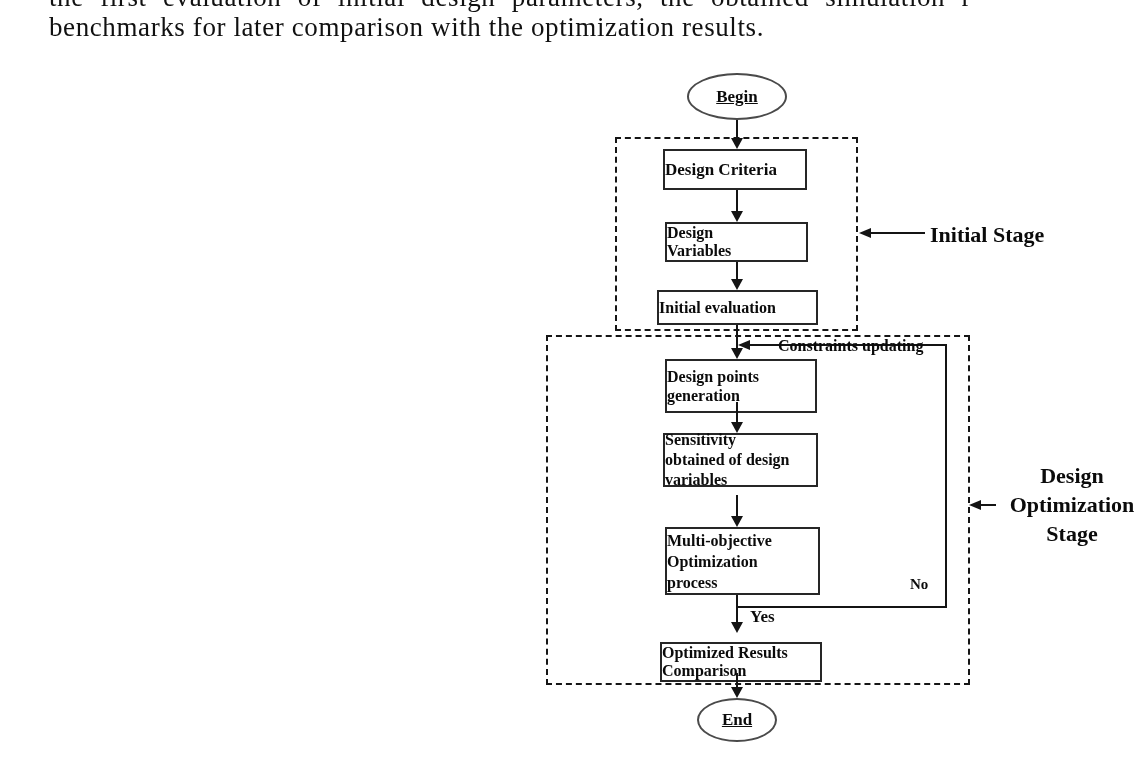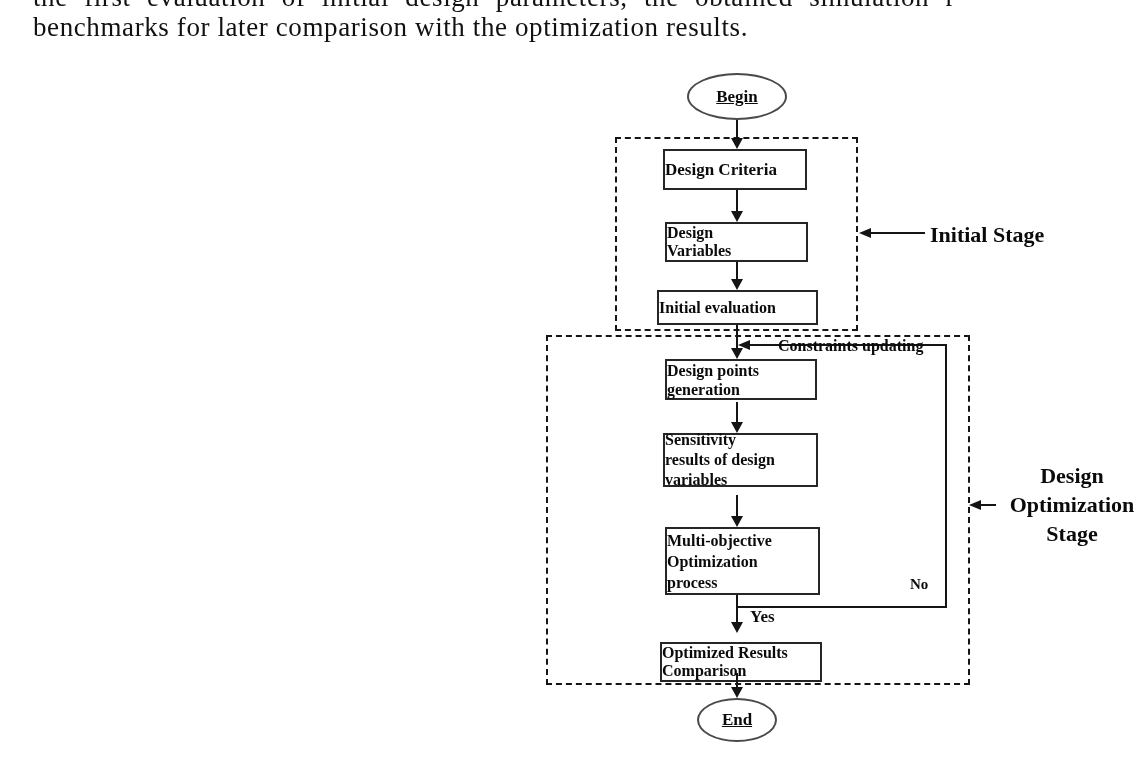--- a/index.html
+++ b/index.html
@@ -10,20 +10,21 @@
     overflow:hidden;
     font-family:"Liberation Serif", serif;
     color:#0b0b0b;
   }
   .para{
     position:absolute;
     white-space:nowrap;
     font-size:27px;
     letter-spacing:0.6px;
     color:#111;
+    margin-left:16px;
   }
   .node-box{
     position:absolute;
     border:2px solid #262626;
     background:#ffffff;
     display:flex;
     flex-direction:column;
     align-items:flex-start;
     justify-content:center;
     text-align:center;
@@ -120,31 +121,31 @@
 
   <div class="vline" style="left:736px;top:325px;height:25px;"></div>
   <div class="arrow-down" style="left:731px;top:348px;"></div>
 
   <div class="arrow-left" style="left:738px;top:340px;"></div>
   <div class="hline" style="left:750px;top:344px;width:196px;"></div>
   <div class="vline" style="left:945px;top:344px;height:264px;"></div>
   <div class="hline" style="left:737px;top:606px;width:210px;"></div>
   <div class="edge-label" style="left:778px;top:337px;font-size:16px;">Constraints updating</div>
 
-  <div class="node-box" style="left:665px;top:359px;width:152px;height:41px;line-height:19px;">
+  <div class="node-box" style="left:665px;top:359px;width:152px;height:54px;line-height:19px;">
     <span>Design points</span>
     <span>generation</span>
   </div>
 
   <div class="vline" style="left:736px;top:402px;height:22px;"></div>
   <div class="arrow-down" style="left:731px;top:422px;"></div>
 
   <div class="node-box" style="left:663px;top:433px;width:155px;height:54px;">
     <span>Sensitivity</span>
-    <span>results of design</span>
+    <span>obtained of design</span>
     <span>variables</span>
   </div>
 
   <div class="arrow-left" style="left:969px;top:500px;"></div>
   <div class="hline" style="left:981px;top:504px;width:15px;"></div>
   <div class="stage-label" style="left:993px;top:461px;width:158px;text-align:center;">
     <div>Design</div>
     <div>Optimization</div>
     <div>Stage</div>
   </div>

